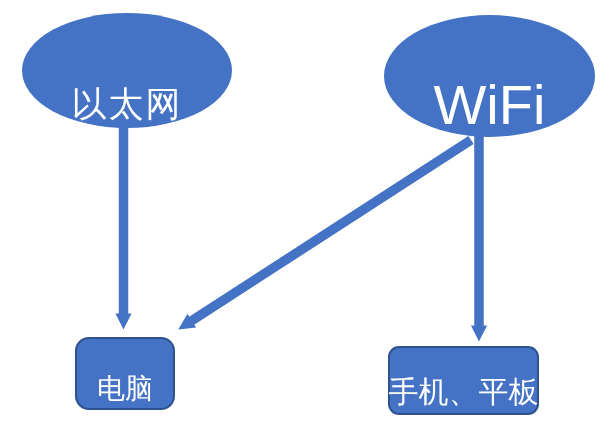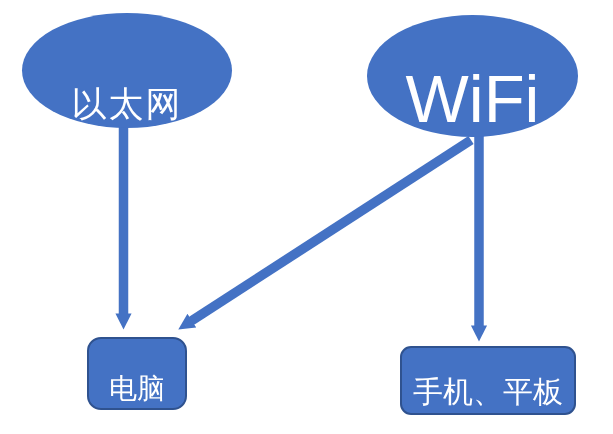--- a/index.html
+++ b/index.html
@@ -39,44 +39,43 @@
     background: var(--shape-fill, #4472C4);
     color: var(--label-color, #ffffff);
     box-sizing: border-box;
     text-align: center;
   }
   .ellipse {
     border-radius: 50%;
   }
   .rounded-rect {
     border: 2px solid var(--shape-border, #2F528F);
-    margin-left: 12px;
   }
   .node-ethernet {
     left: 22px; top: 13px;
     width: 210px; height: 115px;
     font-size: 35px;
     padding-top: 8px;
     letter-spacing: 2px;
   }
   .node-wifi {
-    left: 367px; top: 15px;
+    left: 384px; top: 15px;
     width: 211px; height: 122px;
-    font-size: 67px;
+    font-size: 56px;
     padding-top: 12px;
   }
   .node-computer {
     left: 75px; top: 337px;
     width: 100px; height: 73px;
     border-radius: 14px;
     font-size: 28px;
   }
   .node-mobile {
     left: 388px; top: 346px;
-    width: 176px; height: 69px;
+    width: 151px; height: 69px;
     border-radius: 11px;
     font-size: 30px;
   }
   .node-label {
     display: inline-block;
     white-space: nowrap;
   }
 </style>
 </head>
 <body>

